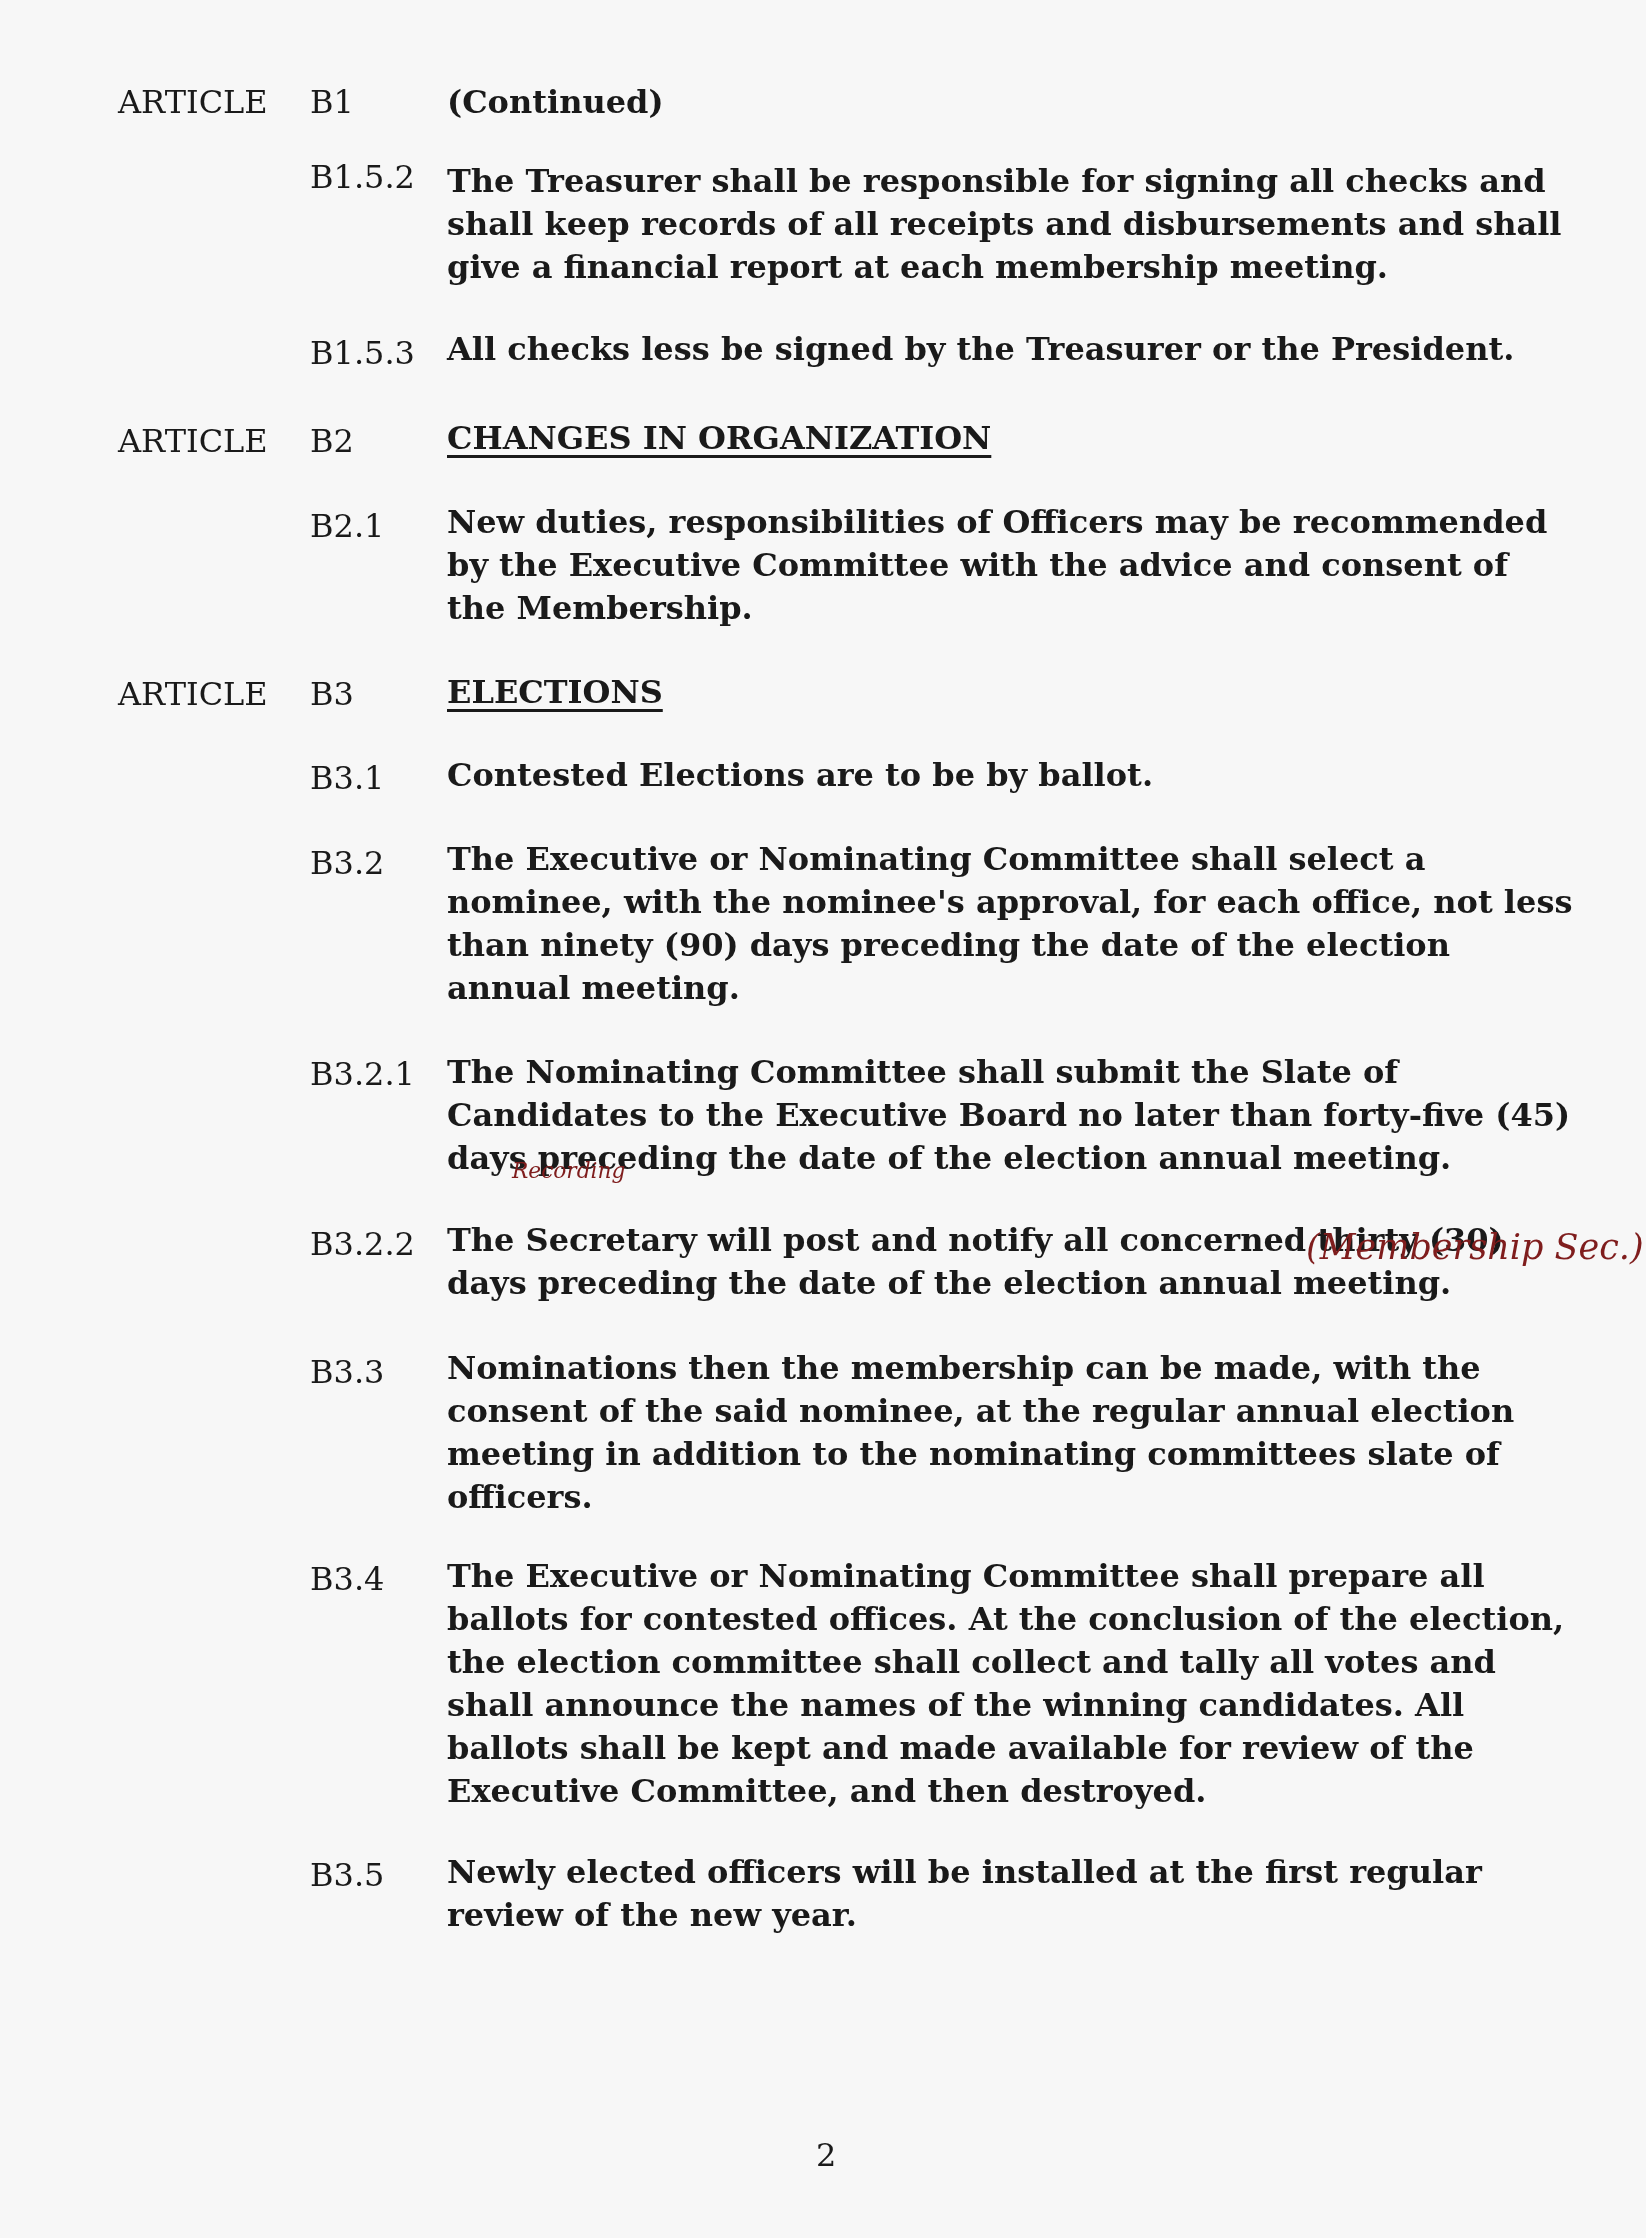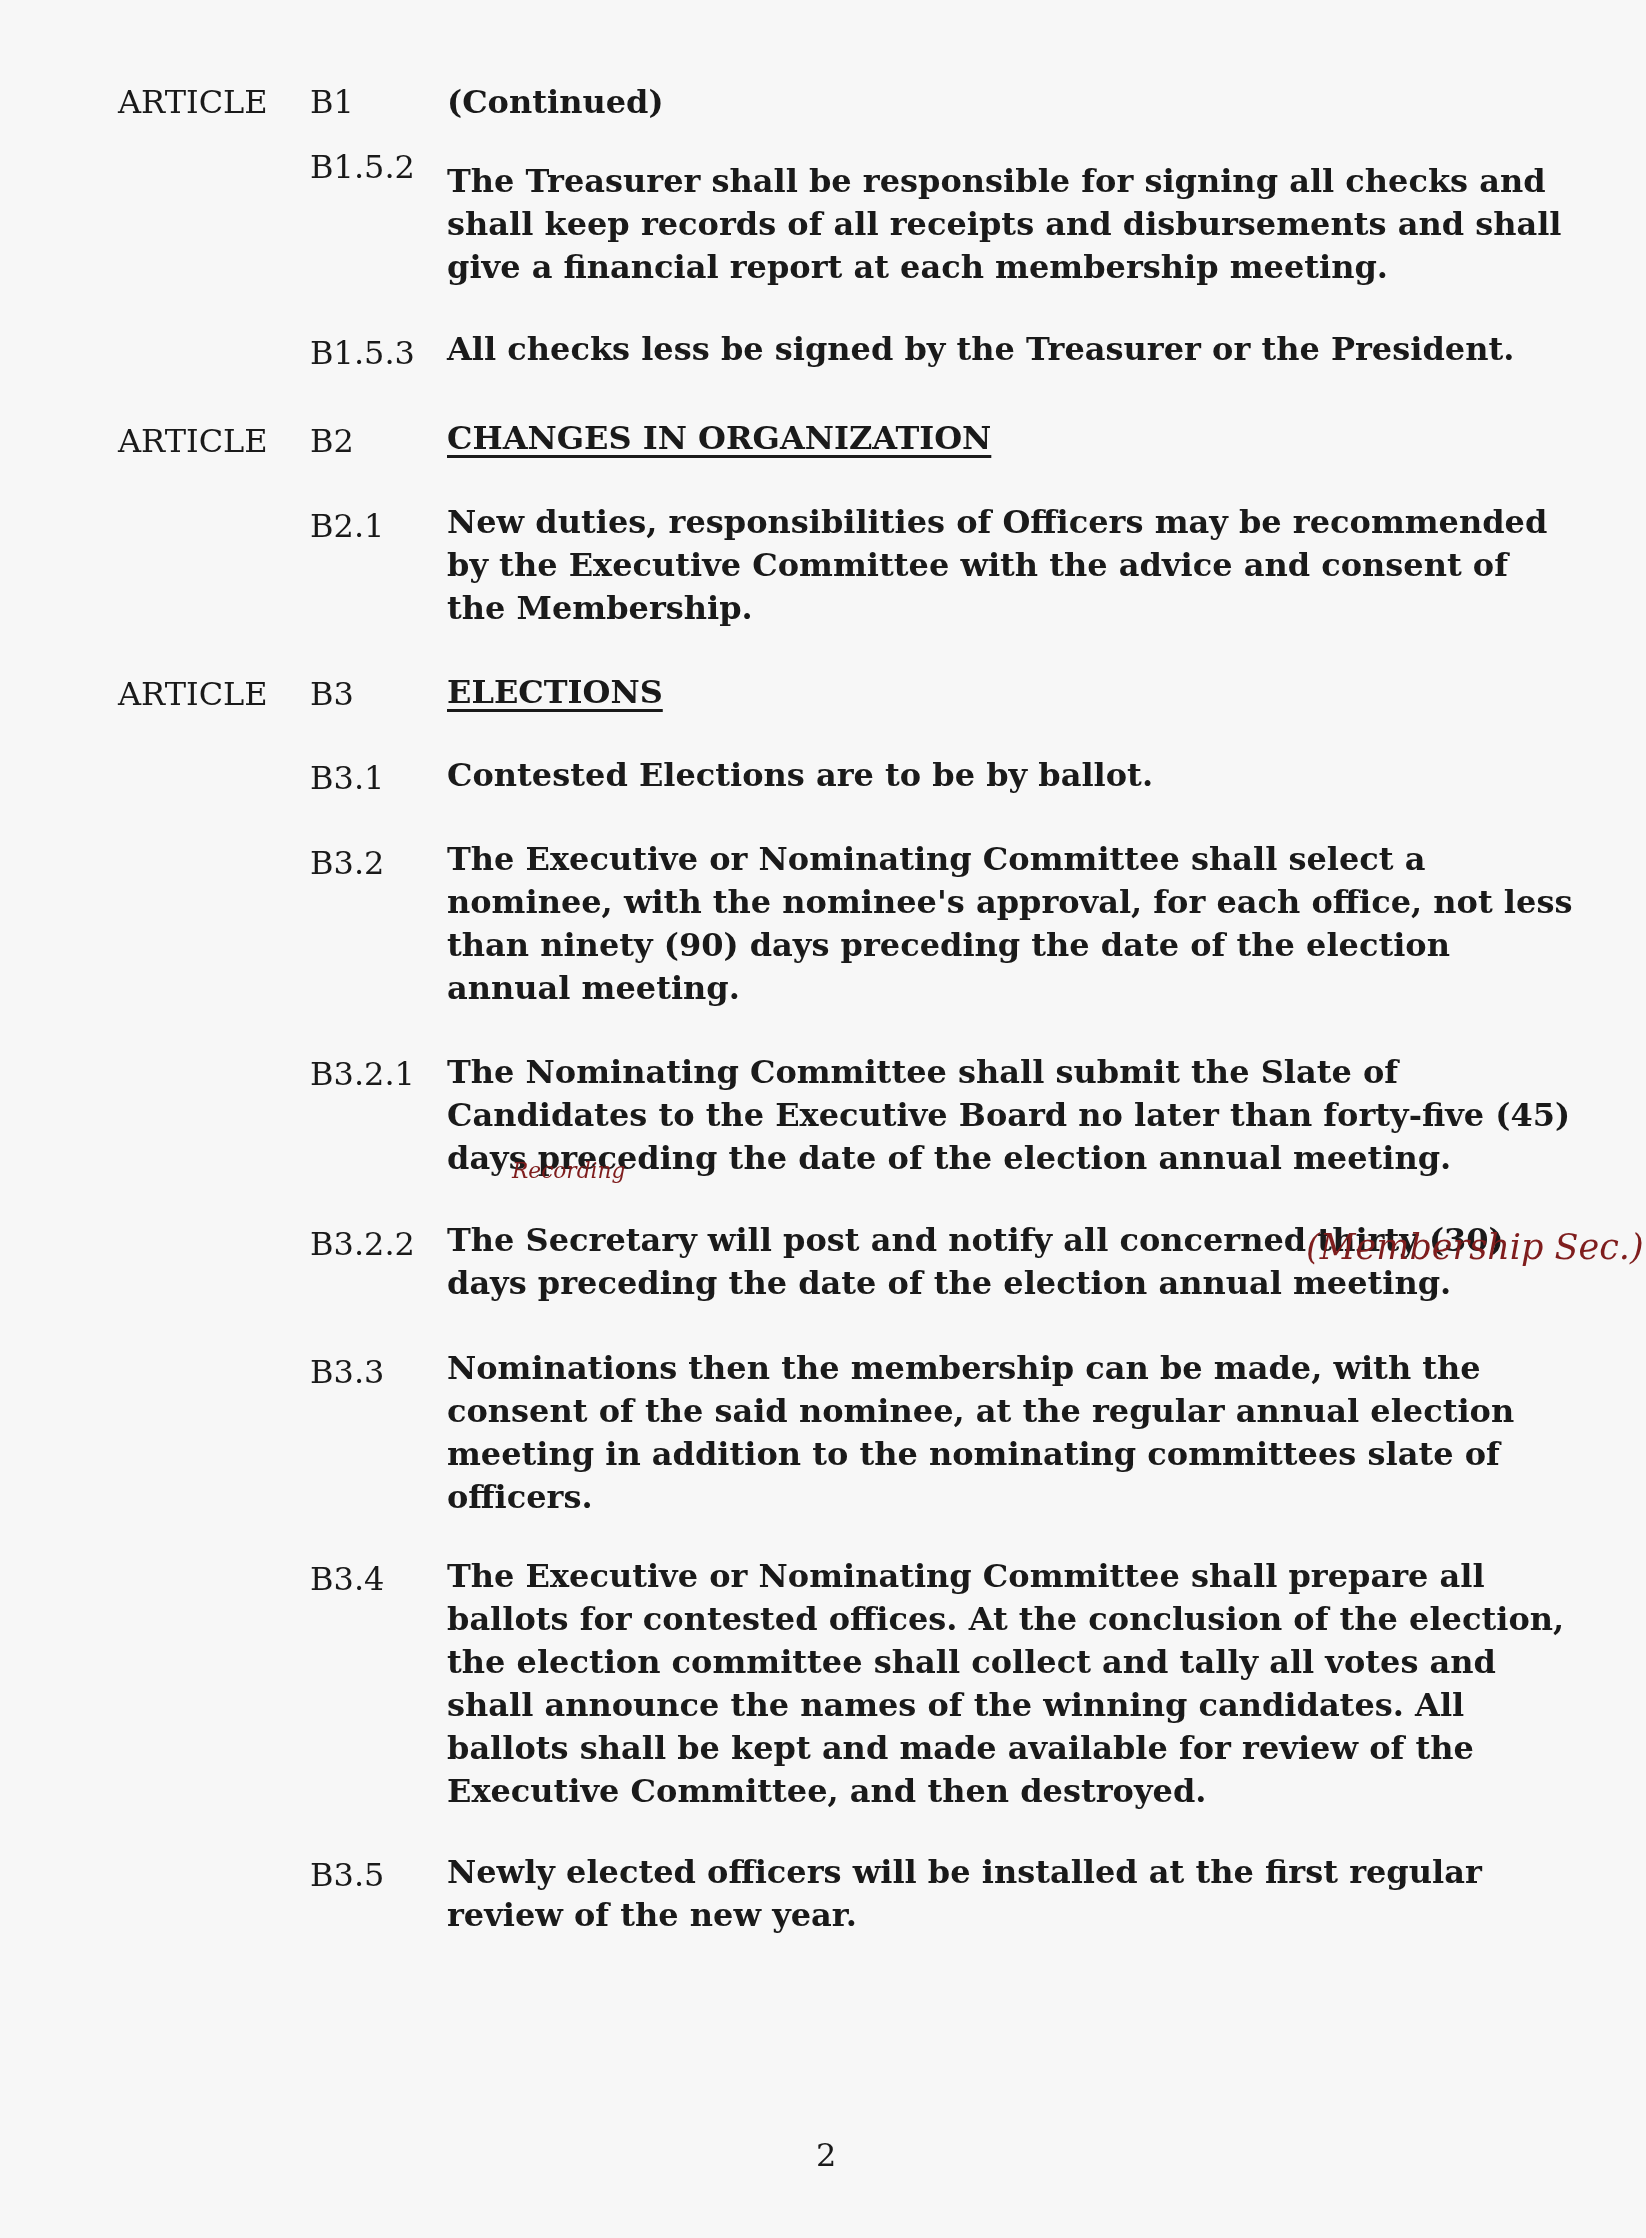--- a/index.html
+++ b/index.html
@@ -13,21 +13,21 @@
   .hand { position:absolute; font-family:"DejaVu Serif", serif; font-style:italic; color:#7f1d1d; }
   .page { position:absolute; left:816px; top:2136px; font-size:32px; }
 </style>
 </head>
 <body>
 
 <div class="line art" style="top:49px">ARTICLE</div>
 <div class="line artnum" style="top:49px">B1</div>
 <div class="line text" style="top:49px">(Continued)</div>
 
-<div class="line num" style="top:114px">B1.5.2</div>
+<div class="line num" style="top:124px">B1.5.2</div>
 <div class="line text" style="top:128px">The Treasurer shall be responsible for signing all checks and shall keep records of all receipts and disbursements and shall give a financial report at each membership meeting.</div>
 
 <div class="line num" style="top:300px">B1.5.3</div>
 <div class="line text" style="top:296px">All checks less be signed by the Treasurer or the President.</div>
 
 <div class="line art" style="top:388px">ARTICLE</div>
 <div class="line artnum" style="top:388px">B2</div>
 <div class="line text u" style="top:385px">CHANGES IN ORGANIZATION</div>
 
 <div class="line num" style="top:473px">B2.1</div>

